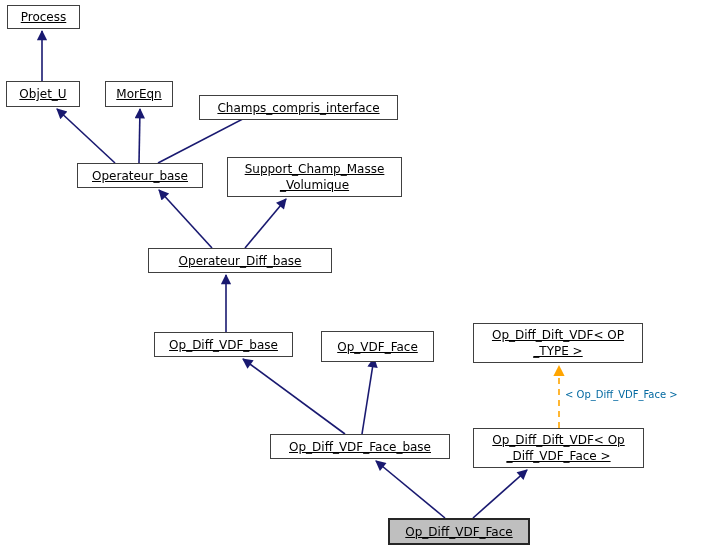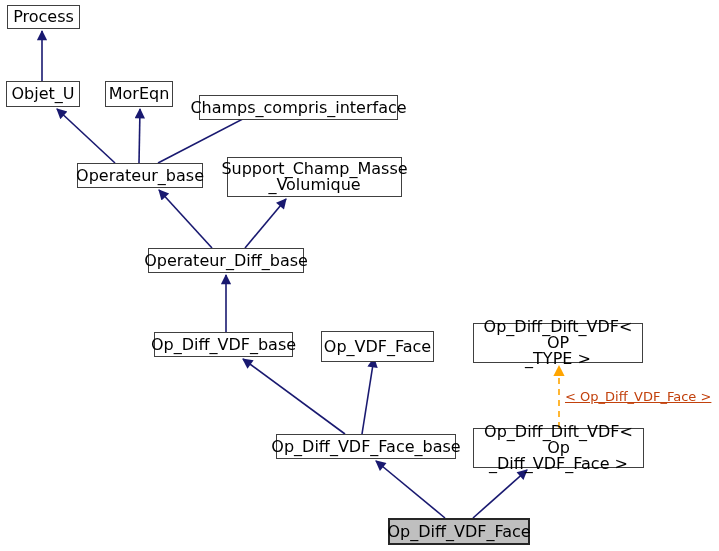--- a/index.html
+++ b/index.html
@@ -24,37 +24,37 @@
   .node {
     position: absolute;
     box-sizing: border-box;
     display: flex;
     align-items: center;
     justify-content: center;
     text-align: center;
     background: #ffffff;
     border: 1.5px solid #404040;
     color: #000000;
-    font-size: 16px;
+    font-size: 12px;
     line-height: 16px;
     white-space: pre-line;
     cursor: pointer;
+    text-decoration: underline;
   }
   .node.current {
     background: #bfbfbf;
     border: 2px solid #262626;
     cursor: default;
     text-align: right;
   }
   .edge-label {
     position: absolute;
-    color: #c2410c;
-    font-size: 13px;
+    color: #0369a1;
+    font-size: 10px;
     white-space: nowrap;
-    text-decoration: underline;
   }
 </style>
 </head>
 <body>
 
 <div id="canvas">
 
   <svg id="edges" width="719" height="551" viewBox="0 0 719 551">
     <defs>
       <marker id="arrow-navy" viewBox="0 0 10 10" refX="9" refY="5" markerWidth="9" markerHeight="6.5" orient="auto">
@@ -86,30 +86,30 @@
 
   <div class="node" style="left:105px; top:81px; width:68px; height:26px;">MorEqn</div>
 
   <div class="node" style="left:199px; top:95px; width:199px; height:25px;">Champs_compris_interface</div>
 
   <div class="node" style="left:77px; top:163px; width:126px; height:25px;text-align:center;">Operateur_base</div>
 
   <div class="node" style="left:227px; top:157px; width:175px; height:40px;">Support_Champ_Masse
 _Volumique</div>
 
-  <div class="node" style="left:148px; top:248px; width:156px; height:25px;">Operateur_Diff_base</div>
+  <div class="node" style="left:148px; top:248px; width:184px; height:25px;">Operateur_Diff_base</div>
 
   <div class="node" style="left:154px; top:332px; width:139px; height:25px;">Op_Diff_VDF_base</div>
 
   <div class="node" style="left:321px; top:331px; width:113px; height:31px;">Op_VDF_Face</div>
 
   <div class="node" style="left:473px; top:323px; width:170px; height:40px;">Op_Diff_Dift_VDF&lt; OP
 _TYPE &gt;</div>
 
-  <div class="node" style="left:270px; top:434px; width:180px; height:25px;margin-left:6px;">Op_Diff_VDF_Face_base</div>
+  <div class="node" style="left:270px; top:434px; width:180px; height:25px;">Op_Diff_VDF_Face_base</div>
 
   <div class="node" style="left:473px; top:428px; width:171px; height:40px;">Op_Diff_Dift_VDF&lt; Op
 _Diff_VDF_Face &gt;</div>
 
   <div class="node current" style="left:388px; top:518px; width:142px; height:27px;">Op_Diff_VDF_Face</div>
 
   <div class="edge-label" style="left:565px; top:389px;">&lt; Op_Diff_VDF_Face &gt;</div>
 
 </div>
 

